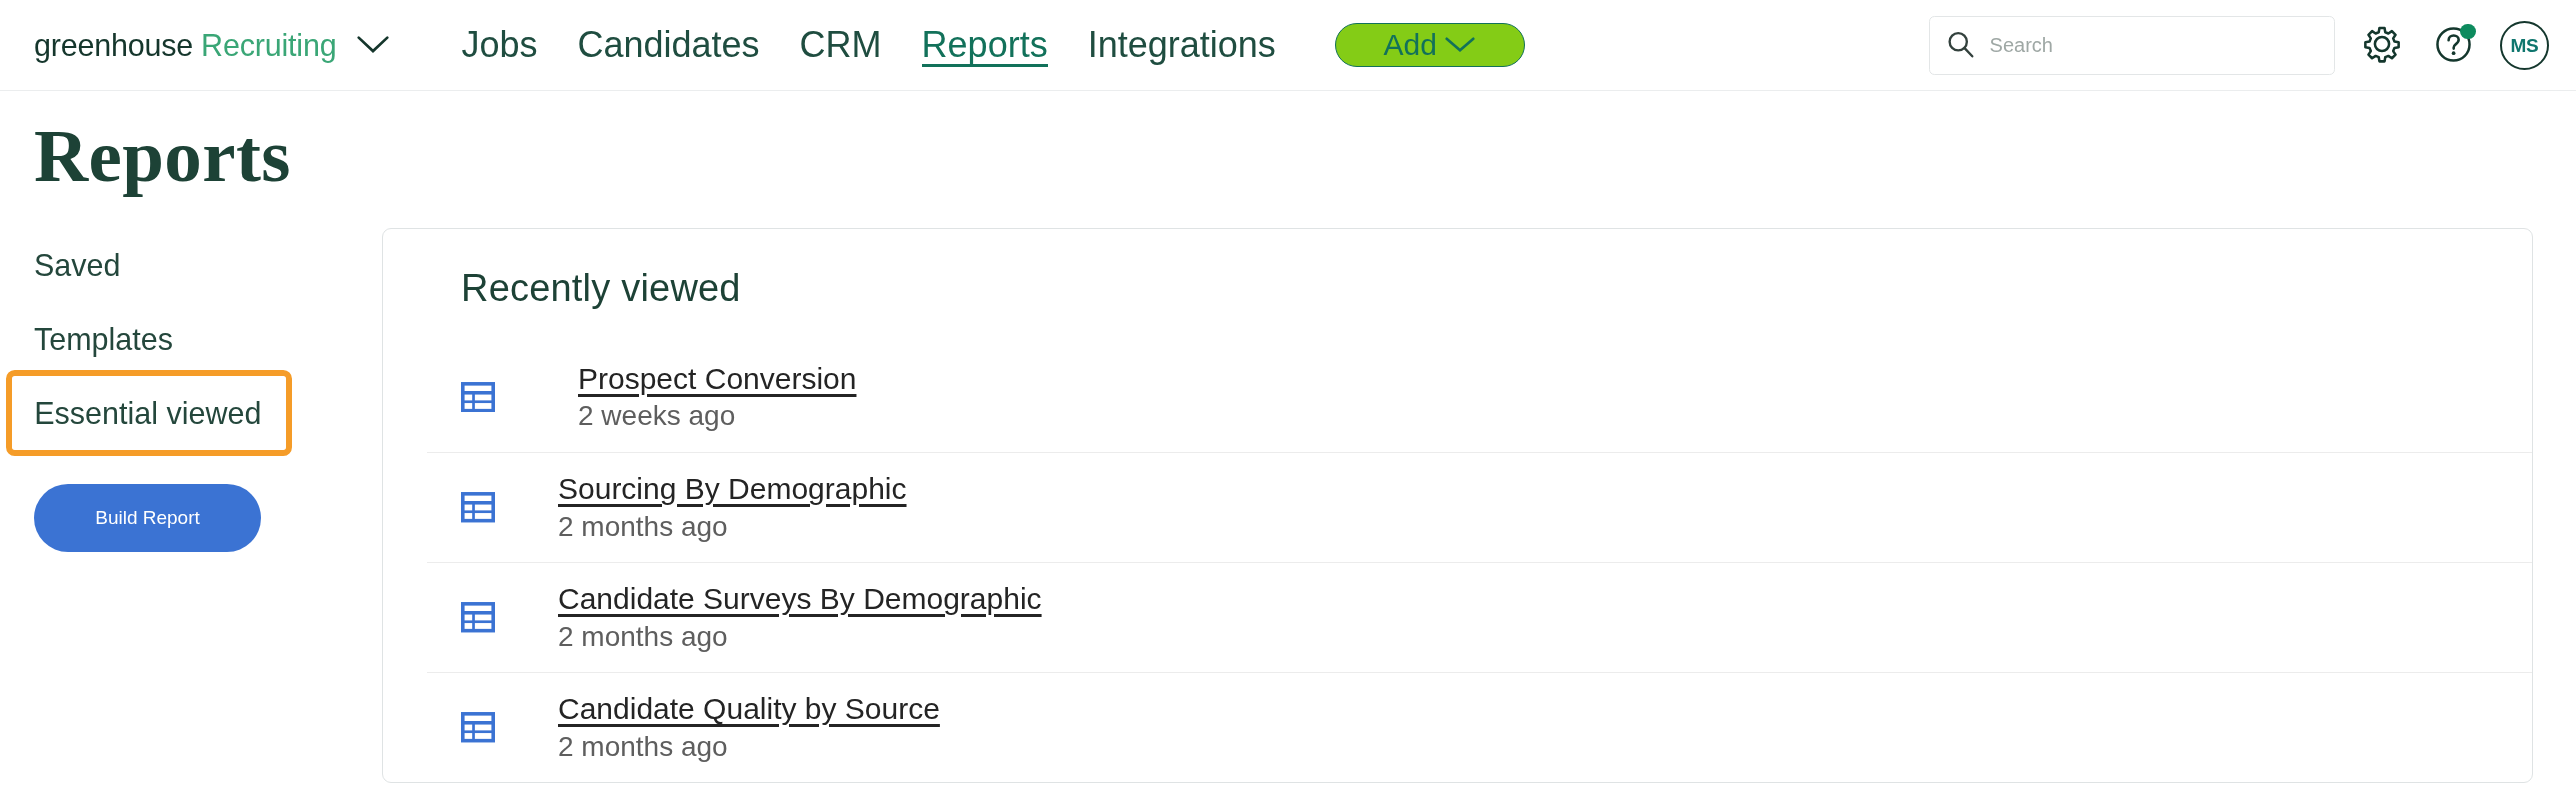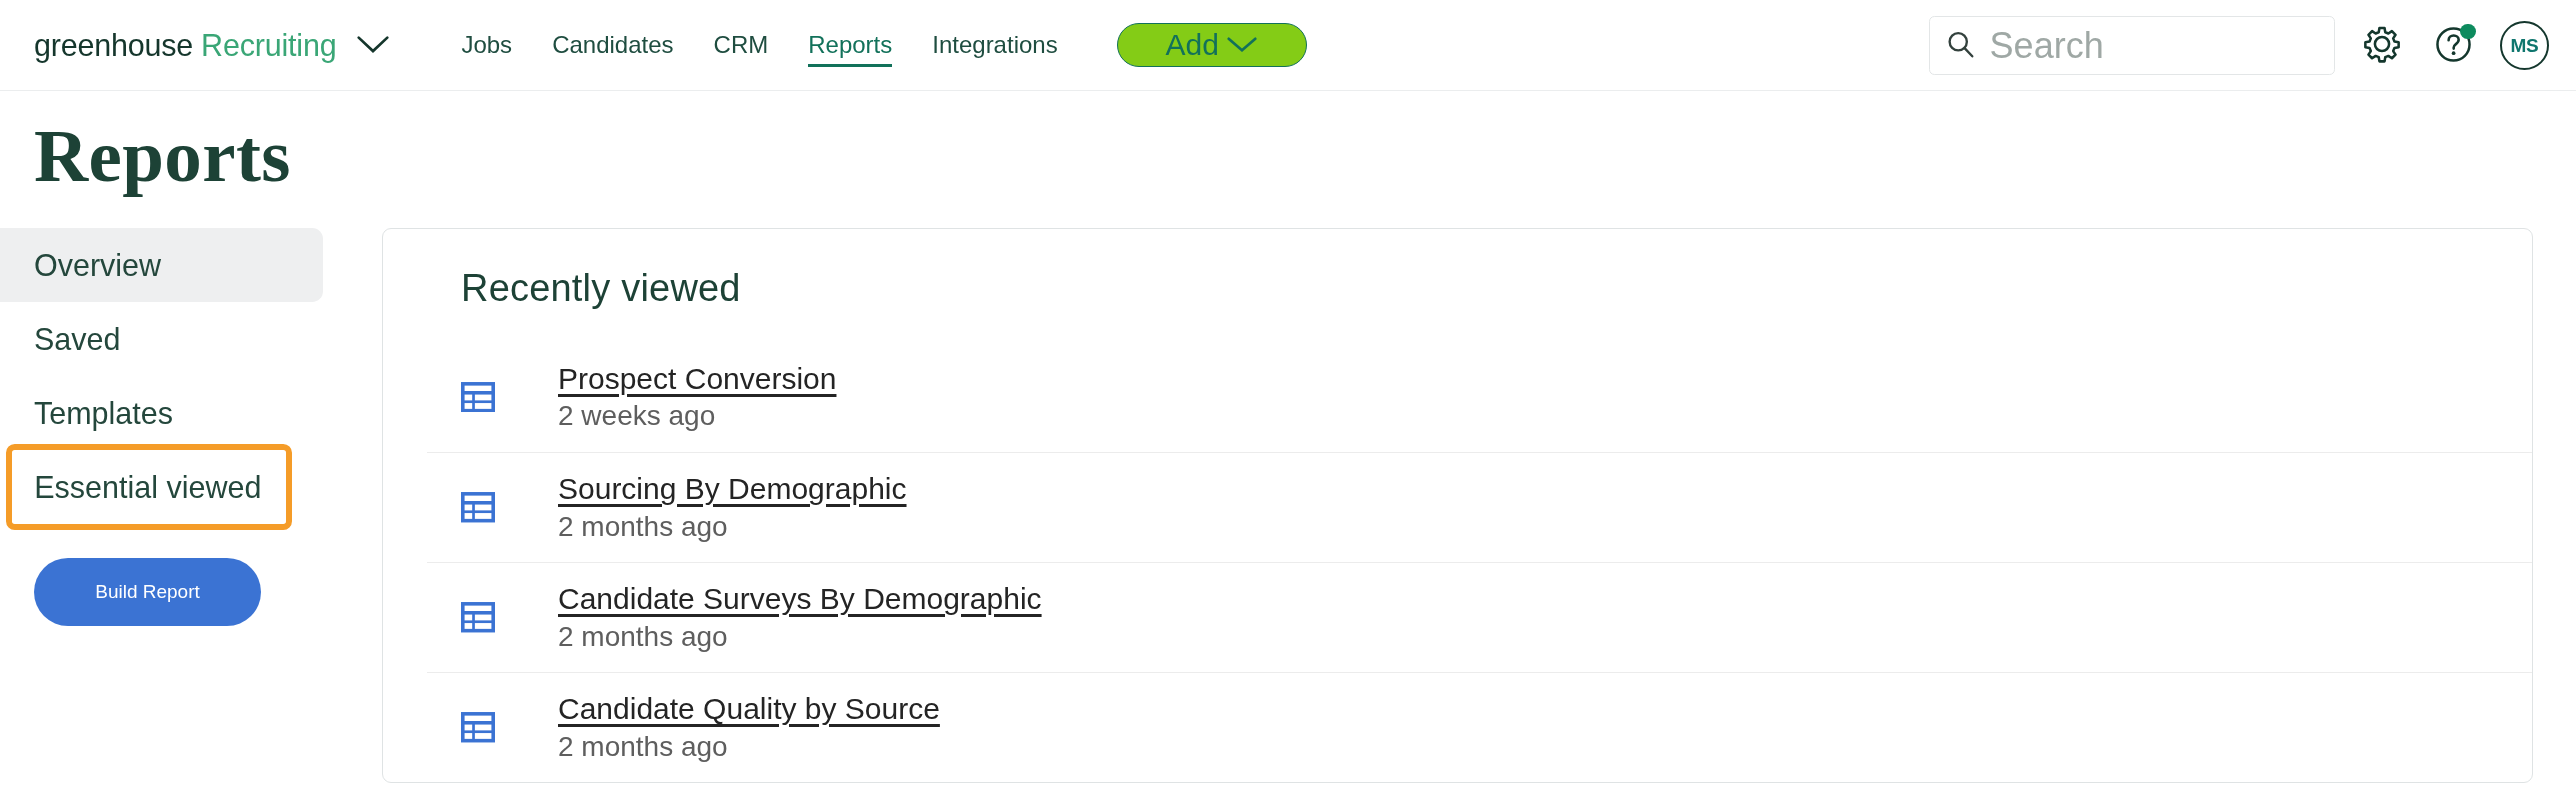--- a/index.html
+++ b/index.html
@@ -49,21 +49,21 @@
   }
 
   .mainnav {
     display: flex;
     align-items: center;
     gap: 0px;
     margin-left: 51px;
     height: 91px;
   }
   .navitem {
-    font-size: 24px;
+    font-size: 36px;
     color: #1f4d40;
     padding: 0 20px;
     height: 91px;
     display: flex;
     align-items: center;
     position: relative;
     white-space: nowrap;
     cursor: pointer;
   }
   .navitem.active {
@@ -115,21 +115,21 @@
     display: flex;
     align-items: center;
     padding: 0 16px;
     box-sizing: border-box;
     gap: 14.4px;
     cursor: text;
   }
   .searchinput {
     border: none;
     outline: none;
-    font-size: 36px;
+    font-size: 20px;
     font-family: "Liberation Sans", sans-serif;
     color: #33413d;
     background: transparent;
     width: 100%;
     height: 100%;
     padding: 0;
   }
   .searchinput::placeholder { color: #9fa8a5; }
 
   .iconbtn {
@@ -253,21 +253,21 @@
   .rowlist { margin-top: 32px; }
   .row {
     display: flex;
     align-items: center;
     height: 110px;
     border-top: 1.8px solid #ececec;
     padding-left: 34px;
     box-sizing: border-box;
     cursor: pointer;
   }
-  .row:first-child { border-top: none; }
+  .row:first-child { border-top: none; gap: 20px; }
   .row-icon {
     width: 50px;
     flex: 0 0 50px;
     display: flex;
     align-items: center;
     justify-content: flex-start;
     margin-right: 47px;
   }
   .row-text { display: flex; flex-direction: column; gap: 4.5px; }
   .row-title {
@@ -350,21 +350,20 @@
       <span>MS</span>
     </div>
   </div>
 </div>
 
 <h1 class="pagetitle">Reports</h1>
 
 <div class="content">
 
   <div class="sidebar">
-    <div class="side-item selected">Overview</div>
     <div class="side-item">Saved</div>
     <div class="side-item">Templates</div>
     <div class="side-item highlighted">Essential viewed</div>
     <button class="buildbtn">Build Report</button>
   </div>
 
   <div class="card">
     <div class="card-title">Recently viewed</div>
 
     <div class="rowlist">

